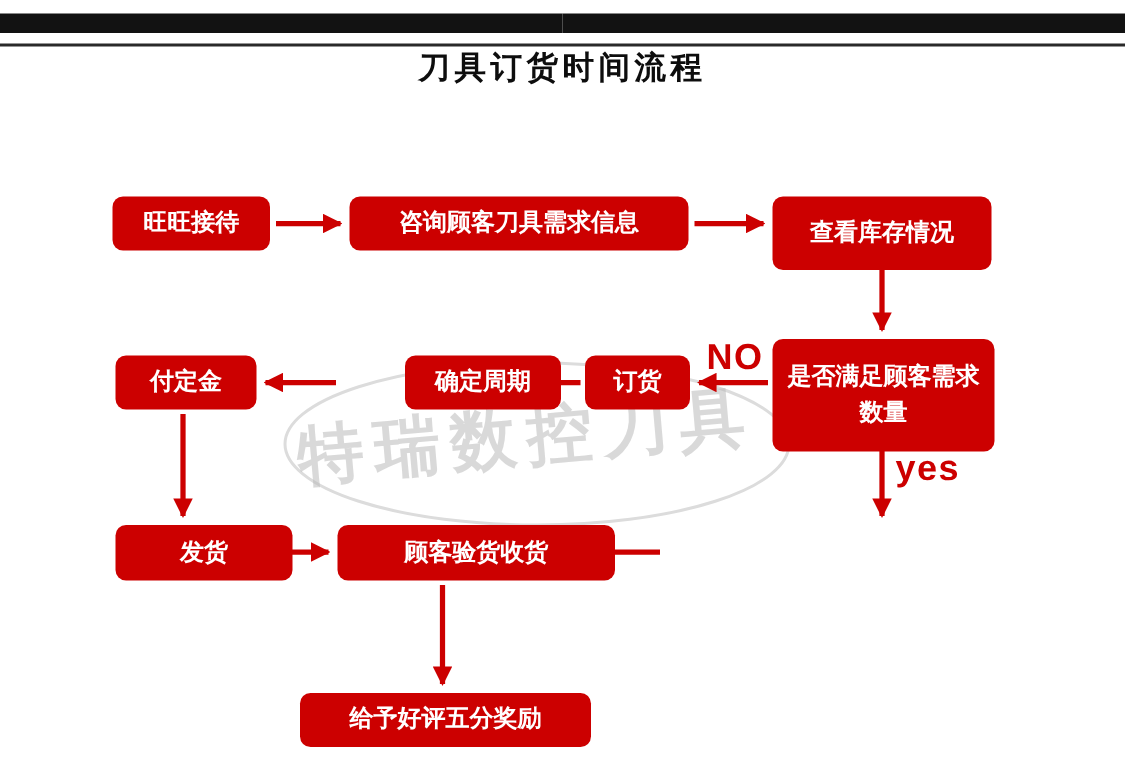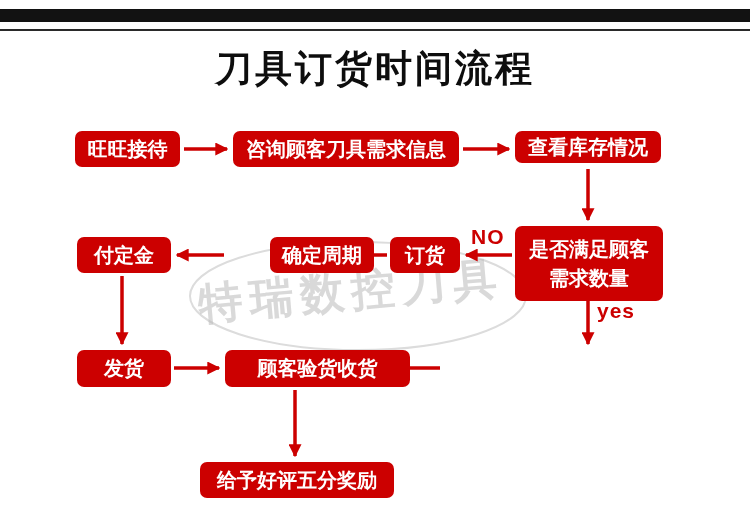--- a/index.html
+++ b/index.html
@@ -24,48 +24,47 @@
   .header-title {
     font-size: 18px;
     font-weight: bold;
     letter-spacing: 2px;
     color: #121212;
     padding: 0 18px;
     white-space: nowrap;
   }
   .header-rule { height: 2px; background: #2a2a2a; margin-top: 7px; }
   .page-title {
-    margin-top: 13px;
     text-align: center;
-    font-size: 37px;
+    font-size: 21px;
     font-weight: bold;
     color: #0d0d0d;
     letter-spacing: 3px;
   }
   
   .node {
     position: absolute;
     background: #cc0000;
     color: #ffffff;
     font-weight: bold;
-    font-size: 20px;
+    font-size: 16px;
     border-radius: 7px;
     display: flex;
     align-items: center;
     justify-content: center;
     text-align: center;
     line-height: 1.45;
     box-sizing: border-box;
     padding: 2px 8px;
   }
   .edge-label {
     position: absolute;
     color: #cc0000;
     font-weight: bold;
-    font-size: 21px;
+    font-size: 24px;
     letter-spacing: 1px;
   }
   .overlay {
     position: absolute;
     left: 0; top: 0;
     pointer-events: none;
   }
   .watermark {
     position: absolute;
     left: 198px;
@@ -110,28 +109,28 @@
     <line x1="224" y1="255" x2="177" y2="255" stroke="#cc0000" stroke-width="3.5" marker-end="url(#ah)"></line>
     <line x1="122" y1="276" x2="122" y2="344" stroke="#cc0000" stroke-width="3.5" marker-end="url(#ah)"></line>
     <line x1="588" y1="294" x2="588" y2="344" stroke="#cc0000" stroke-width="3.5" marker-end="url(#ah)"></line>
     <line x1="440" y1="368" x2="391" y2="368" stroke="#cc0000" stroke-width="3.5" marker-end="url(#ah)"></line>
     <line x1="174" y1="368" x2="219" y2="368" stroke="#cc0000" stroke-width="3.5" marker-end="url(#ah)"></line>
     <line x1="295" y1="390" x2="295" y2="456" stroke="#cc0000" stroke-width="3.5" marker-end="url(#ah)"></line>
   </svg>
 
   <div class="node" style="left:75px;  top:131px; width:105px; height:36px;">旺旺接待</div>
   <div class="node" style="left:233px; top:131px; width:226px; height:36px;">咨询顾客刀具需求信息</div>
-  <div class="node" style="left:515px; top:131px; width:146px; height:32px;">查看库存情况</div>
+  <div class="node" style="left:515px; top:131px; width:146px; height:49px;">查看库存情况</div>
 
   <div class="node" style="left:515px; top:226px; width:148px; height:75px;">是否满足顾客需求数量</div>
   <div class="node" style="left:390px; top:237px; width:70px;  height:36px;">订货</div>
   <div class="node" style="left:227px; top:237px; width:104px; height:36px;margin-left:43px;">确定周期</div>
   <div class="node" style="left:77px;  top:237px; width:94px;  height:36px;">付定金</div>
 
-  <div class="node" style="left:77px;  top:350px; width:94px;  height:37px;">发货</div>
+  <div class="node" style="left:77px;  top:350px; width:118px;  height:37px;">发货</div>
   <div class="node" style="left:225px; top:350px; width:185px; height:37px;">顾客验货收货</div>
 
   <div class="node" style="left:200px; top:462px; width:194px; height:36px;">给予好评五分奖励</div>
 
   <div class="edge-label" style="left:471px; top:225px;">NO</div>
   <div class="edge-label" style="left:597px; top:299px;">yes</div>
 
 </div>
 
 </body></html>

